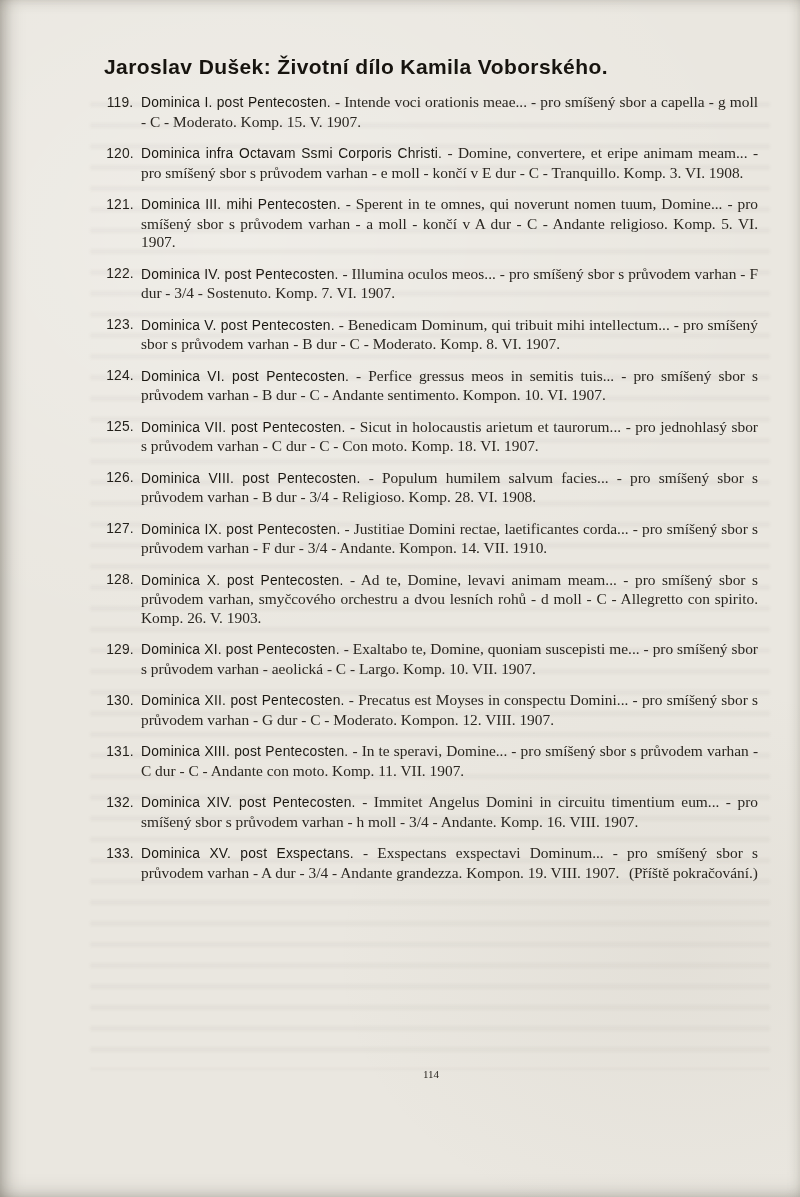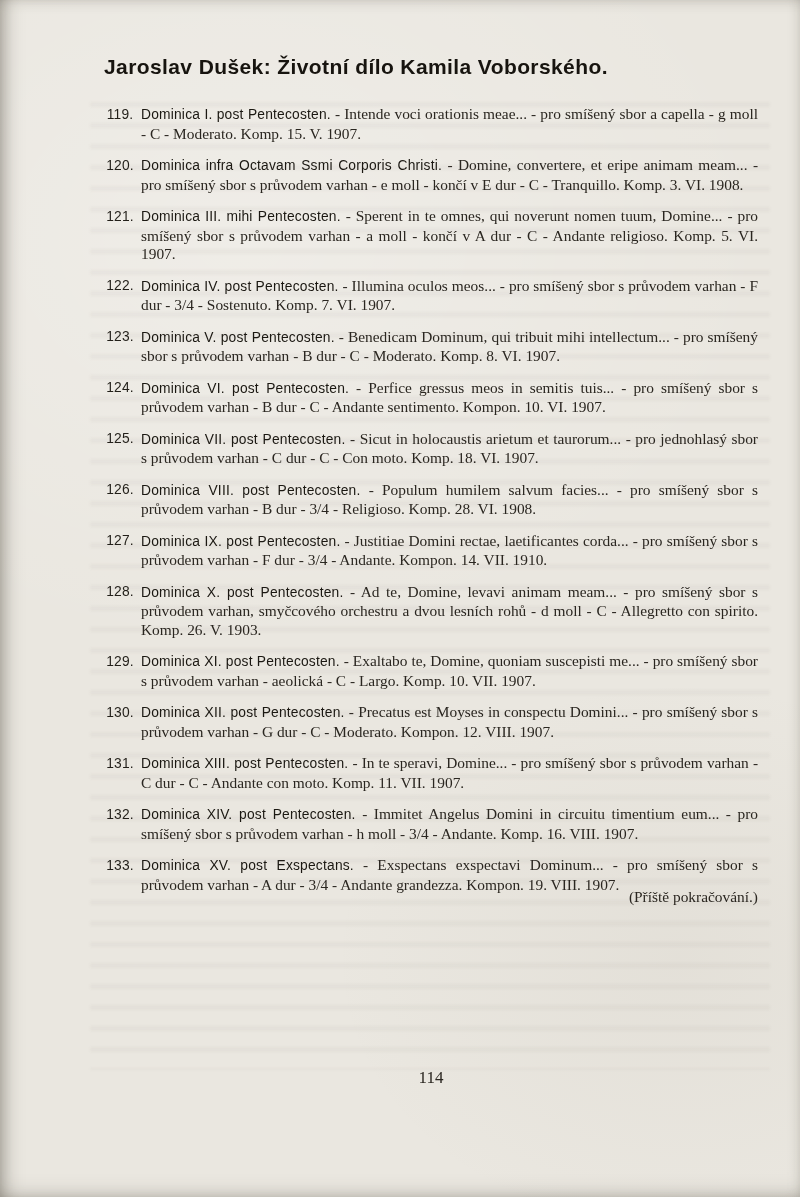--- a/index.html
+++ b/index.html
@@ -54,21 +54,21 @@
     z-index: 1;
   }
   .content {
     position: absolute;
     left: 104px;
     top: 54px;
     width: 654px;
     z-index: 2;
   }
   .title {
-    margin: 0 0 25px 0;
+    margin: 0 0 13px 0;
     font-family: "Liberation Sans", sans-serif;
     font-weight: 700;
     font-size: 21px;
     line-height: 26px;
     letter-spacing: 0.4px;
     color: #17140f;
   }
   .entries { }
   .entry {
     position: relative;
@@ -96,30 +96,29 @@
   .entry .head {
     font-family: "Liberation Sans", sans-serif;
     font-weight: 400;
     font-size: 13.8px;
     letter-spacing: 0.2px;
     color: #1b1812;
   }
   .entry .note {
     float: right;
     white-space: nowrap;
-    margin-top: 12px;
   }
   .page-number {
     position: absolute;
     left: 104px;
     top: 1068px;
     width: 654px;
     text-align: center;
     font-family: "Liberation Serif", serif;
-    font-size: 17px;
+    font-size: 11px;
     color: #2a2620;
     z-index: 2;
   }
 </style>
 </head>
 <body>
 
 <div class="page">
   <div class="ghost"></div>
 

